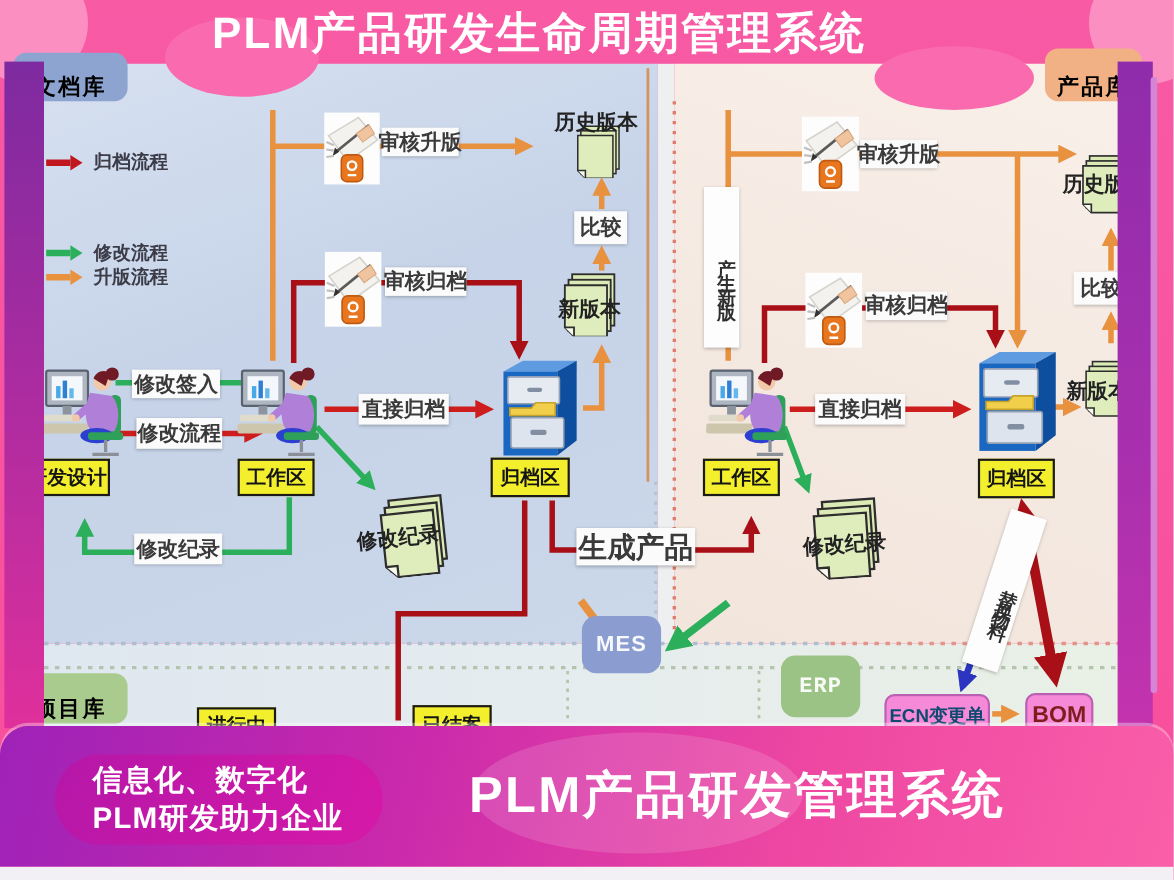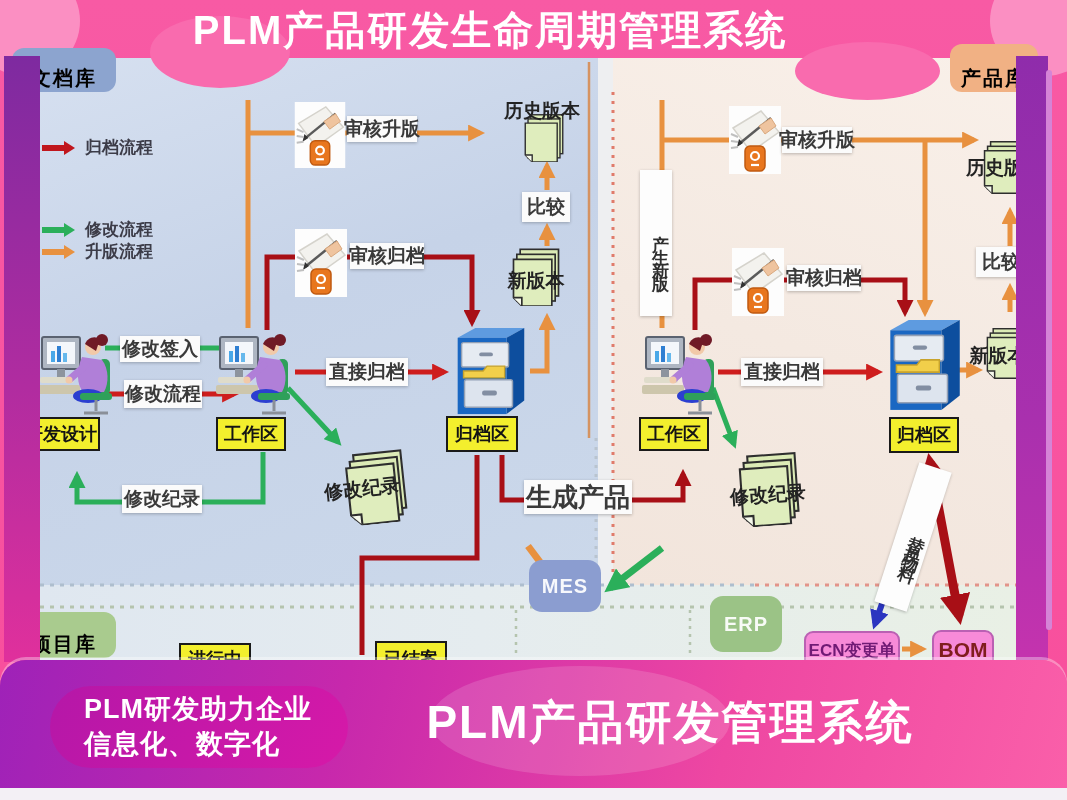--- a/index.html
+++ b/index.html
@@ -18,21 +18,21 @@
   .wbox{background:#FBFBFB;color:#3A3A3A;font-weight:bold;font-size:19px;z-index:3;
     display:flex;align-items:center;justify-content:center;box-shadow:0 1px 3px rgba(0,0,0,.25);white-space:nowrap;}
   .ybox{background:#F3EF2D;border:2px solid #1A1A1A;color:#141414;font-weight:bold;font-size:18px;z-index:3;
     display:flex;align-items:center;justify-content:center;box-sizing:border-box;white-space:nowrap;}
   .lib{color:#000000;font-weight:bold;font-size:20px;z-index:3;border-radius:12px;
     display:flex;align-items:flex-end;justify-content:center;letter-spacing:2px;}
   .overtext{color:#222;font-weight:bold;font-size:19px;z-index:3;text-align:center;white-space:nowrap;overflow:hidden;}
   .vbox{background:#FDFDFD;color:#2E2E2E;font-weight:bold;font-size:17px;z-index:3;
     box-shadow:0 1px 3px rgba(0,0,0,.25);writing-mode:vertical-rl;text-orientation:upright;
     letter-spacing:13px;text-align:left;padding-top:10px;box-sizing:border-box;display:flex;justify-content:center;}
-  .pinkbox{background:#F78AD8;border:2px solid #BA60B3;border-radius:9px;color:#701a75;font-weight:bold;z-index:3;
+  .pinkbox{background:#F78AD8;border:2px solid #BA60B3;border-radius:9px;color:#0c4a6e;font-weight:bold;z-index:3;
     display:flex;align-items:center;justify-content:center;box-sizing:border-box;white-space:nowrap;}
   .sys{border-radius:13px;color:rgba(255,255,255,.93);font-weight:bold;font-size:20px;z-index:3;
     display:flex;align-items:center;justify-content:center;letter-spacing:1px;}
   .legend-row{display:flex;align-items:center;gap:9px;z-index:3;}
   .legend-label{font-size:17px;font-weight:bold;color:#3C3C48;white-space:nowrap;}
   .strip-left{left:4px;top:56px;width:36px;height:606px;z-index:4;
     background:linear-gradient(180deg,#7E2AA0 0%,#B12CA0 55%,#E0309C 100%);}
   .strip-right{left:1016px;top:56px;width:32px;height:604px;z-index:4;
     background:linear-gradient(180deg,#8F2CAB 0%,#A930AE 60%,#C433AE 100%);}
   .strip-right-hl{left:1046px;top:70px;width:6px;height:560px;z-index:4;background:#D584D6;border-radius:3px;}
@@ -348,42 +348,42 @@
   <div class="abs pinkbox" style="left:804px;top:631px;width:96px;height:38px;font-size:17px;">
       <span>ECN变更单</span>
     </div>
   <div class="abs pinkbox" style="left:932px;top:630px;width:62px;height:40px;font-size:21px;color:#7f1d1d;">
       <span>BOM</span>
     </div>
 
   <div class="abs sys" style="left:529px;top:560px;width:72px;height:52px;background:#8B9DD0;">
       <span>MES</span>
     </div>
-  <div class="abs sys" style="left:710px;top:596px;width:72px;height:56px;background:#9BC386;">
+  <div class="abs sys" style="left:710px;top:596px;width:72px;height:56px;background:#9BC386;font-family:Liberation Mono, monospace;">
       <span>ERP</span>
     </div>
   <div class="abs ybox" style="left:179px;top:643px;width:72px;height:32px;">
       <span>进行中</span>
     </div>
   <div class="abs ybox" style="left:375px;top:641px;width:72px;height:32px;align-items:flex-end;">
       <span>已结案</span>
     </div>
 
   <div class="abs strip-left"></div>
   <div class="abs strip-right"></div>
   <div class="abs strip-right-hl"></div>
 
   <div class="abs page-title">
       <span>PLM产品研发生命周期管理系统</span>
     </div>
 
   <div class="abs band-bottom"></div>
   <div class="abs band-blob"></div>
   <div class="abs pill">
+    <span>信息化、数字化</span>
     <span>PLM研发助力企业</span>
-    <span>信息化、数字化</span>
   </div>
   <div class="abs footer-title">
       <span>PLM产品研发管理系统</span>
     </div>
   <div class="abs white-strip"></div>
 
 </div>
 
 </body></html>

